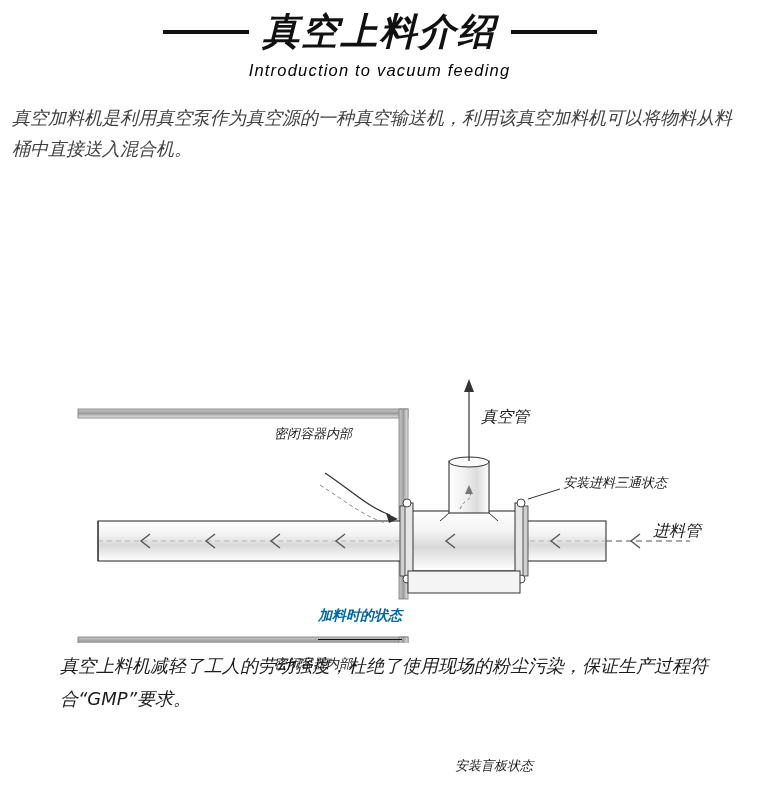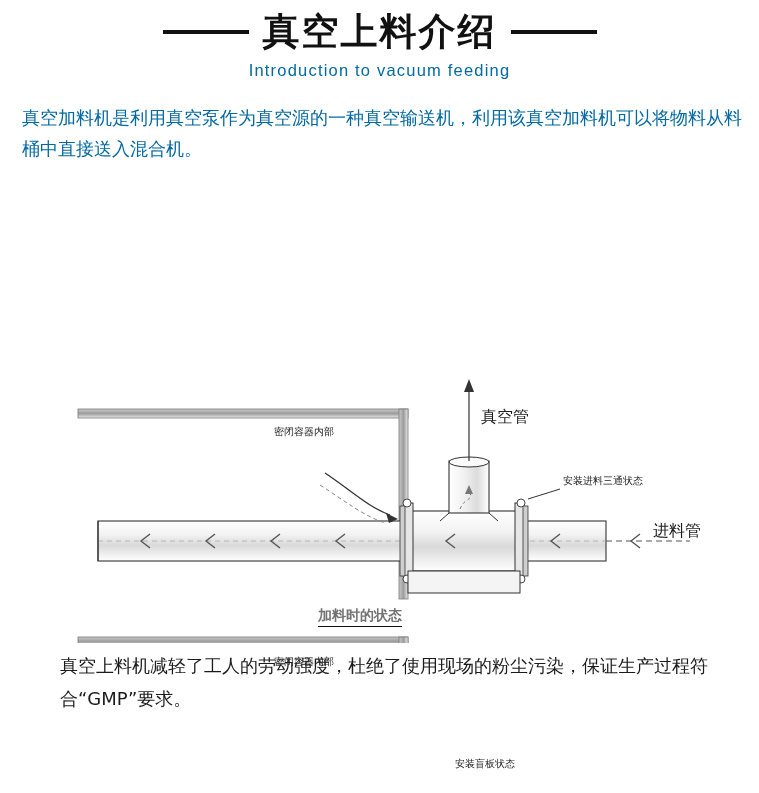--- a/index.html
+++ b/index.html
@@ -12,20 +12,21 @@
     height: 793px;
     font-family: "Liberation Sans", sans-serif;
     color: #222;
     position: relative;
     overflow: hidden;
   }
   .page {
     position: relative;
     width: 759px;
     height: 707px;
+    font-style: italic;
   }
 
   
   .header {
     padding-top: 12px;
     text-align: center;
   }
   .title-row {
     display: flex;
     align-items: center;
@@ -43,62 +44,62 @@
     font-weight: bold;
     letter-spacing: 2px;
     color: #111;
     line-height: 1.1;
     white-space: nowrap;
   }
   .sub-title {
     margin-top: 8px;
     font-size: 16.5px;
     letter-spacing: 1.2px;
-    color: #0369a1;
+    color: #000000;
     font-family: "Liberation Sans", sans-serif;
   }
 
   
   .intro {
-    margin: 22px 0 0 22px;
+    margin: 22px 0 0 12px;
     font-size: 18px;
     line-height: 1.75;
-    color: #0369a1;
+    color: #404040;
     font-family: "DejaVu Sans", sans-serif;
     max-width: 735px;
   }
 
   
   .diagram-wrap {
     position: relative;
     width: 759px;
     height: 470px;
     margin-top: 8px;
   }
   .diagram-wrap svg {
     position: absolute;
     left: 0;
     top: 0;
   }
   .lbl {
     position: absolute;
-    font-size: 10px;
+    font-size: 13px;
     color: #1b1b1b;
     font-family: "DejaVu Sans", sans-serif;
     white-space: nowrap;
   }
   .lbl-sm {
     font-size: 16px;
   }
   .lbl-caption {
     font-size: 14px;
     font-weight: bold;
-    color: #737373;
+    color: #0369a1;
     border-bottom: 1.5px solid #111;
-    padding-bottom: 1px;
+    padding-bottom: 14px;
   }
 
   
   .footer-text {
     margin: 6px 0 12px 60px;
     font-size: 18px;
     line-height: 1.85;
     color: #1b1b1b;
     font-family: "DejaVu Sans", sans-serif;
     max-width: 660px;

